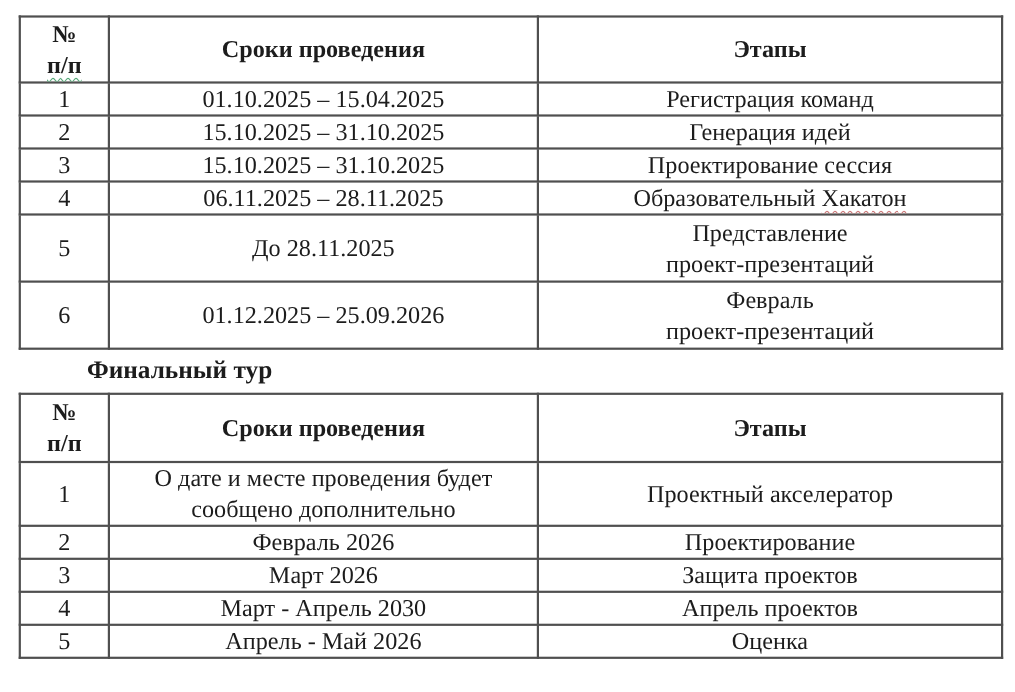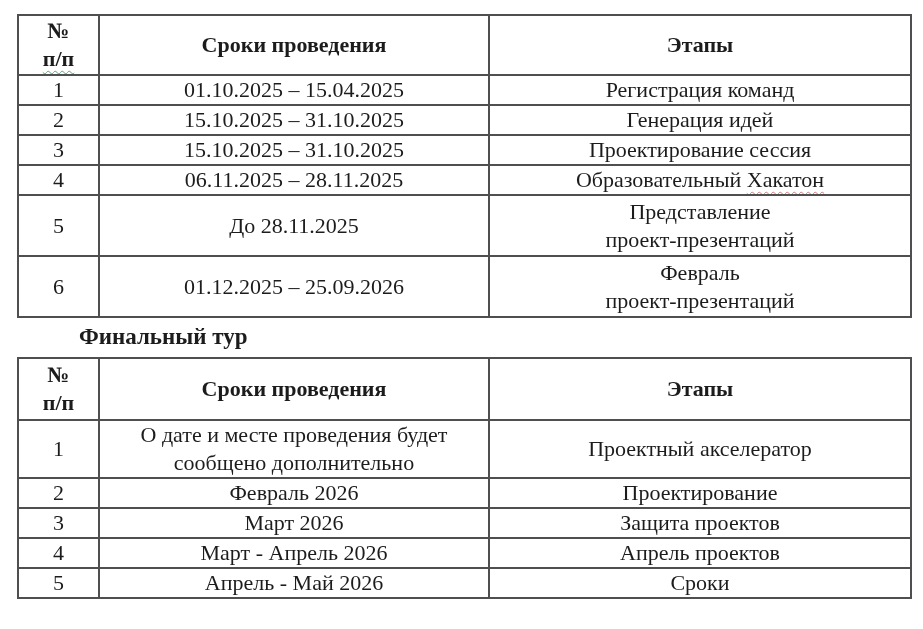--- a/index.html
+++ b/index.html
@@ -148,24 +148,24 @@
       <td>Февраль 2026</td>
       <td>Проектирование</td>
     </tr>
     <tr class="h-single2">
       <td>3</td>
       <td>Март 2026</td>
       <td>Защита проектов</td>
     </tr>
     <tr class="h-single2">
       <td>4</td>
-      <td>Март - Апрель 2026</td>
+      <td>Март - Апрель 2030</td>
       <td>Апрель проектов</td>
     </tr>
     <tr class="h-single2">
       <td>5</td>
       <td>Апрель - Май 2026</td>
-      <td>Сроки</td>
+      <td>Оценка</td>
     </tr>
   </tbody>
     </table>
 
 </div>
 
 </body></html>

